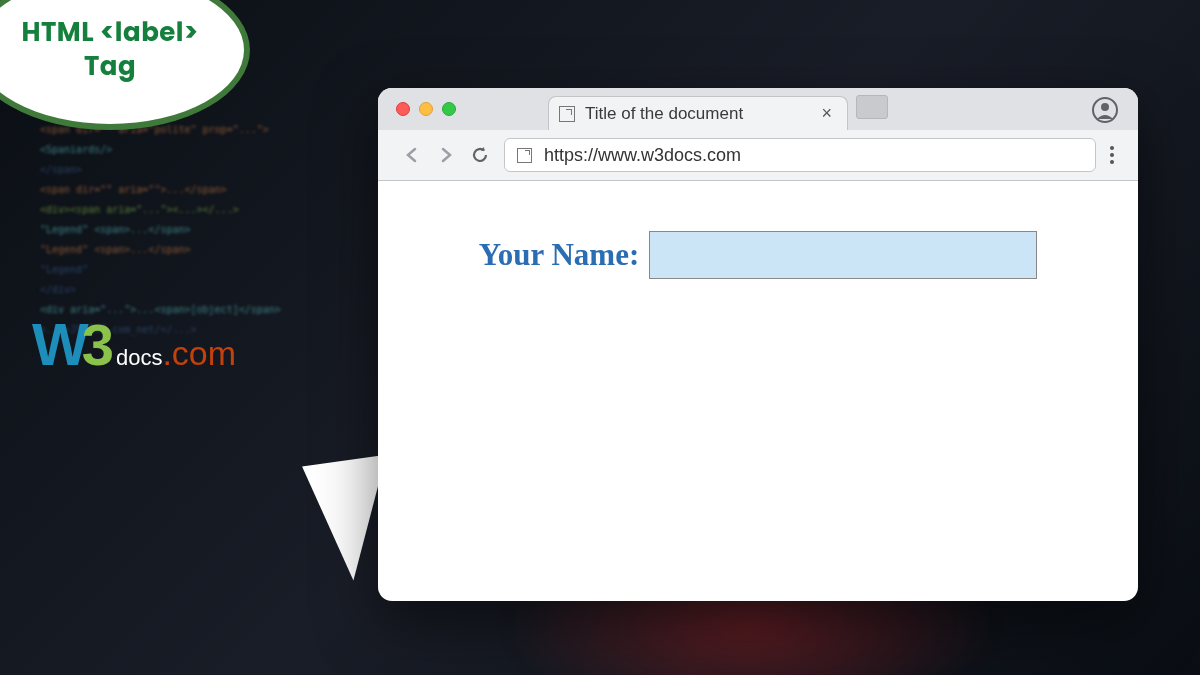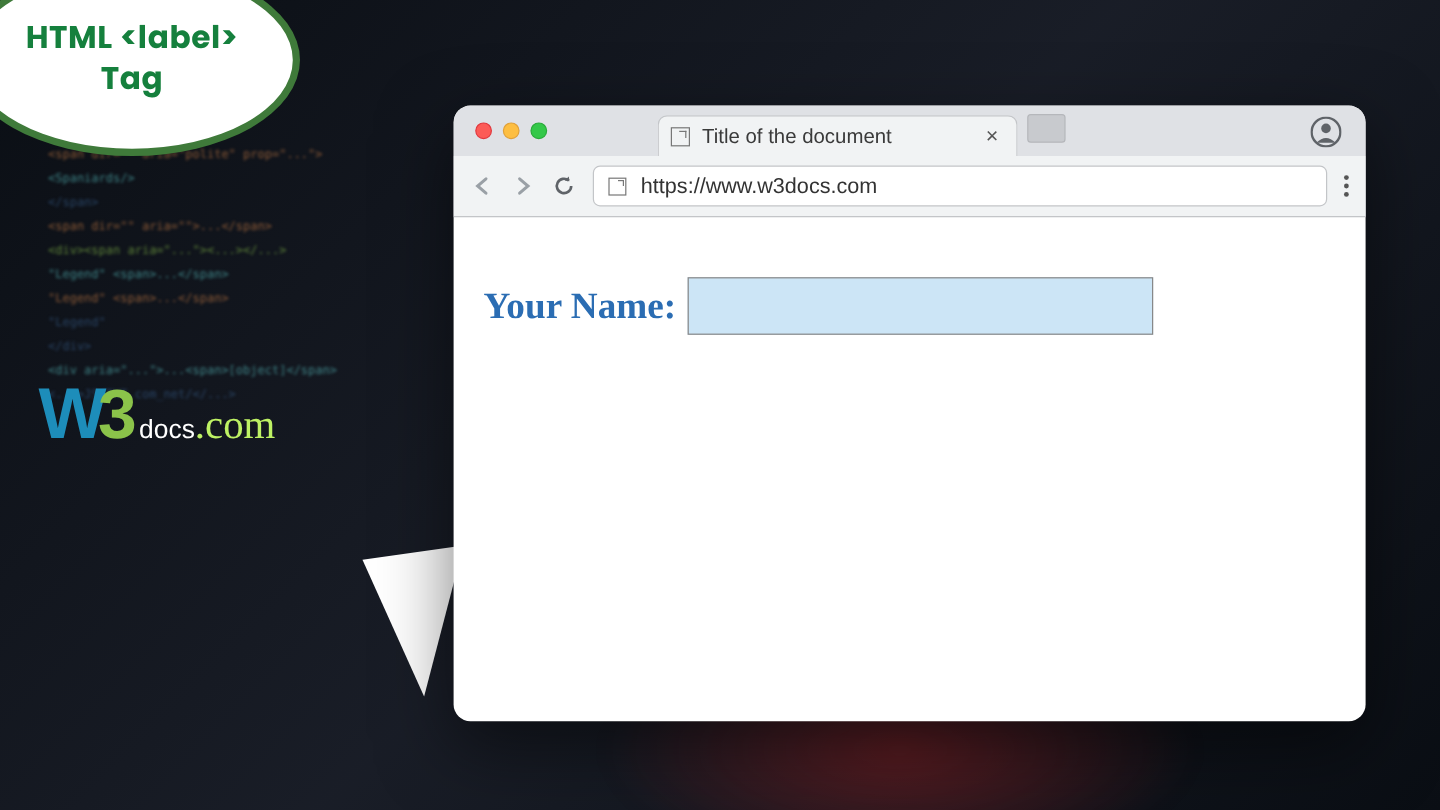--- a/index.html
+++ b/index.html
@@ -93,24 +93,24 @@
       margin-left: -4px;
     }
     .logo-docs {
       font-family: Arial, sans-serif;
       font-weight: 400;
       font-size: 22px;
       color: #fff;
       margin-left: 2px;
     }
     .logo-com {
-      font-family: Liberation Serif, serif;
+      font-family: Liberation Sans, sans-serif;
       font-weight: 400;
       font-size: 34px;
-      color: #bef264;
+      color: #c2410c;
     }
     .speech-tail {
       position: absolute;
       top: 460px;
       left: 310px;
       width: 0;
       height: 0;
       border-left: 35px solid transparent;
       border-right: 50px solid transparent;
       border-top: 120px solid #fff;
@@ -212,21 +212,21 @@
       right: 20px;
       top: 9px;
       width: 26px;
       height: 26px;
     }
     .profile-icon svg { display: block; }
     .addr-bar {
       height: 50px;
       display: flex;
       align-items: center;
-      padding: 0 14px;
+      padding: 0 24px;
       gap: 14px;
       background: #f1f3f4;
     }
     .nav-btn {
       width: 20px;
       height: 20px;
       display: flex;
       align-items: center;
       justify-content: center;
     }
@@ -273,20 +273,21 @@
       background: #555;
       border-radius: 50%;
     }
     .page-content {
       padding: 50px 25px;
     }
     .form-row {
       display: flex;
       align-items: center;
       gap: 10px;
+      justify-content: center;
     }
     .form-label {
       font-family: 'Times New Roman', serif;
       font-weight: bold;
       font-size: 31px;
       color: #2b6db3;
     }
     .form-input {
       width: 388px;
       height: 48px;

